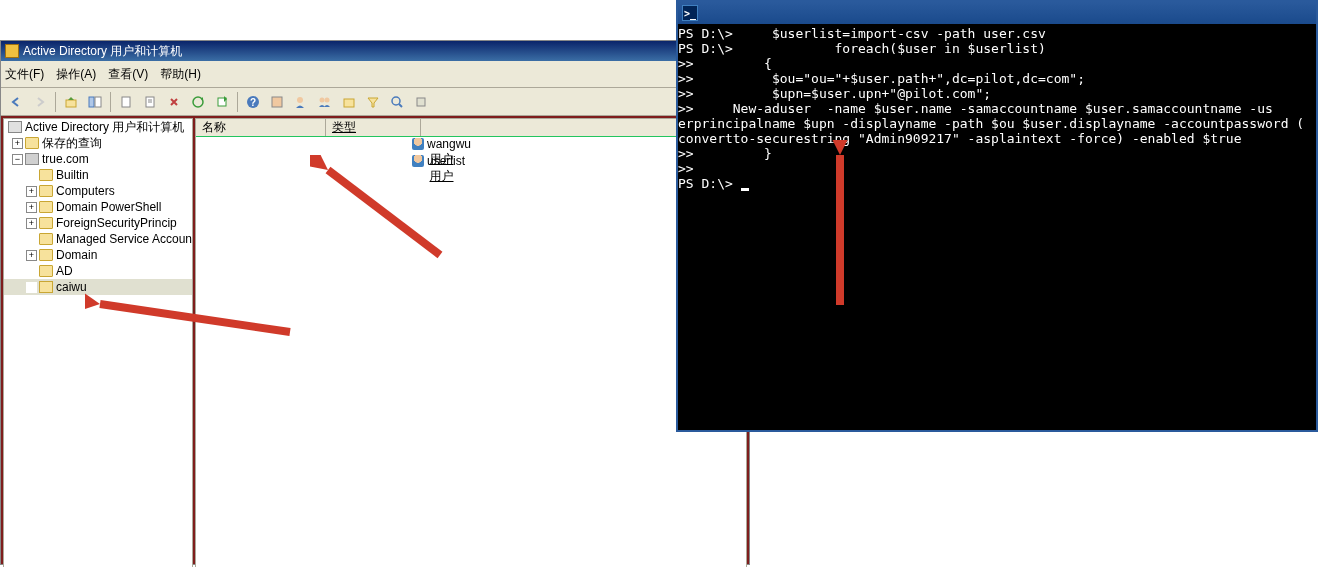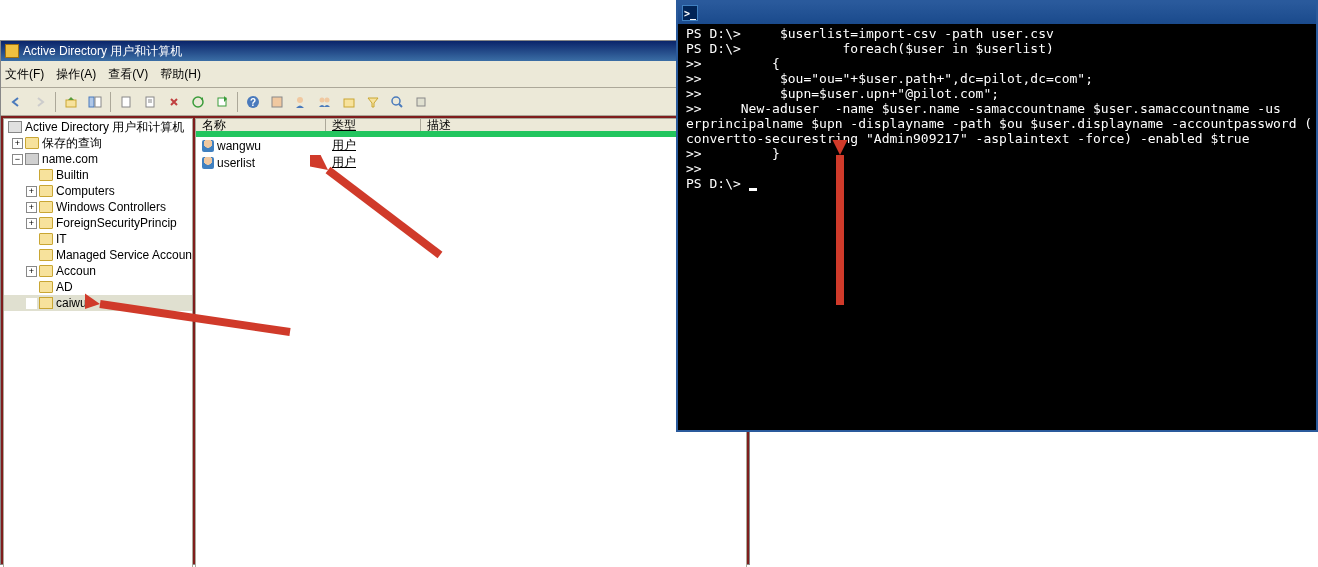--- a/index.html
+++ b/index.html
@@ -133,37 +133,38 @@
       flex: 1;
       background: #fff;
       border: 1px solid #aca899;
       margin: 2px 2px 2px 0;
       display: flex;
       flex-direction: column;
     }
     .list-header {
       display: flex;
       background: #ece9d8;
-      border-bottom: 6px solid #22c55e;
+      border-bottom: 1px solid #22c55e;
       height: 18px;
       font-size: 12px;
       text-align: center;
     }
     .list-header .col {
       border-right: 1px solid #aca899;
       padding: 1px 6px;
       display: flex;
       align-items: center;
     }
     .list-row {
       display: flex;
       height: 17px;
       align-items: center;
       font-size: 12px;
       cursor: pointer;
+      flex-direction: column;
     }
     .list-row .col {
       padding: 0 6px;
       display: flex;
       align-items: center;
       gap: 3px;
     }
     .icon-user {
       width: 12px; height: 12px;
       background: radial-gradient(circle at 50% 30%, #f0c8a0 40%, transparent 41%), linear-gradient(#4080c0, #4080c0);
@@ -204,21 +205,21 @@
       justify-content: center;
       color: #fff;
       font-size: 10px;
     }
     .ps-body {
       background: #000;
       color: #fff;
       font-family: "SimSun", "Consolas", monospace;
       font-size: 13px;
       height: calc(100% - 22px);
-      padding: 2px 8px;
+      padding: 2px 0;
       white-space: pre;
       line-height: 15px;
       overflow: hidden;
     }
     .cursor-block {
       display: inline-block;
       width: 8px; height: 3px;
       background: #fff;
       vertical-align: bottom;
     }
@@ -354,82 +355,75 @@
       <div class="tree-item">
         <span class="tree-indent" style="width:4px"></span>
         <span class="tree-toggle">+</span>
         <span class="tree-icon icon-folder"></span>
         <span>保存的查询</span>
       </div>
       <div class="tree-item">
         <span class="tree-indent" style="width:4px"></span>
         <span class="tree-toggle">−</span>
         <span class="tree-icon icon-computer"></span>
-        <span>name.com</span>
+        <span>true.com</span>
       </div>
       <div class="tree-item">
         <span class="tree-indent" style="width:18px"></span>
         <span class="tree-toggle empty"></span>
         <span class="tree-icon icon-folder"></span>
         <span>Builtin</span>
       </div>
       <div class="tree-item">
         <span class="tree-indent" style="width:18px"></span>
         <span class="tree-toggle">+</span>
         <span class="tree-icon icon-folder"></span>
         <span>Computers</span>
       </div>
       <div class="tree-item">
         <span class="tree-indent" style="width:18px"></span>
         <span class="tree-toggle">+</span>
         <span class="tree-icon icon-folder"></span>
-        <span>Windows Controllers</span>
+        <span>Domain PowerShell</span>
       </div>
       <div class="tree-item">
         <span class="tree-indent" style="width:18px"></span>
         <span class="tree-toggle">+</span>
         <span class="tree-icon icon-folder"></span>
         <span>ForeignSecurityPrincip</span>
       </div>
       <div class="tree-item">
         <span class="tree-indent" style="width:18px"></span>
         <span class="tree-toggle empty"></span>
         <span class="tree-icon icon-folder"></span>
-        <span>IT</span>
-      </div>
-      <div class="tree-item">
-        <span class="tree-indent" style="width:18px"></span>
-        <span class="tree-toggle empty"></span>
-        <span class="tree-icon icon-folder"></span>
         <span>Managed Service Accoun</span>
       </div>
       <div class="tree-item">
         <span class="tree-indent" style="width:18px"></span>
         <span class="tree-toggle">+</span>
         <span class="tree-icon icon-folder"></span>
-        <span>Accoun</span>
+        <span>Domain</span>
       </div>
       <div class="tree-item">
         <span class="tree-indent" style="width:18px"></span>
         <span class="tree-toggle empty"></span>
         <span class="tree-icon icon-folder"></span>
         <span>AD</span>
       </div>
       <div class="tree-item selected">
         <span class="tree-indent" style="width:18px"></span>
         <span class="tree-toggle empty"></span>
         <span class="tree-icon icon-folder-open"></span>
         <span>caiwu</span>
       </div>
     </div>
     <div class="ad-list">
       <div class="list-header">
         <div class="col col-name">名称</div>
         <div class="col col-type">类型</div>
-        <div class="col col-desc">描述</div>
       </div>
       <div class="list-row">
         <div class="col col-name">
             <span class="icon-user"></span>
             <span>wangwu</span>
           </div>
         <div class="col col-type">用户</div>
         <div class="col col-desc"></div>
       </div>
       <div class="list-row">

